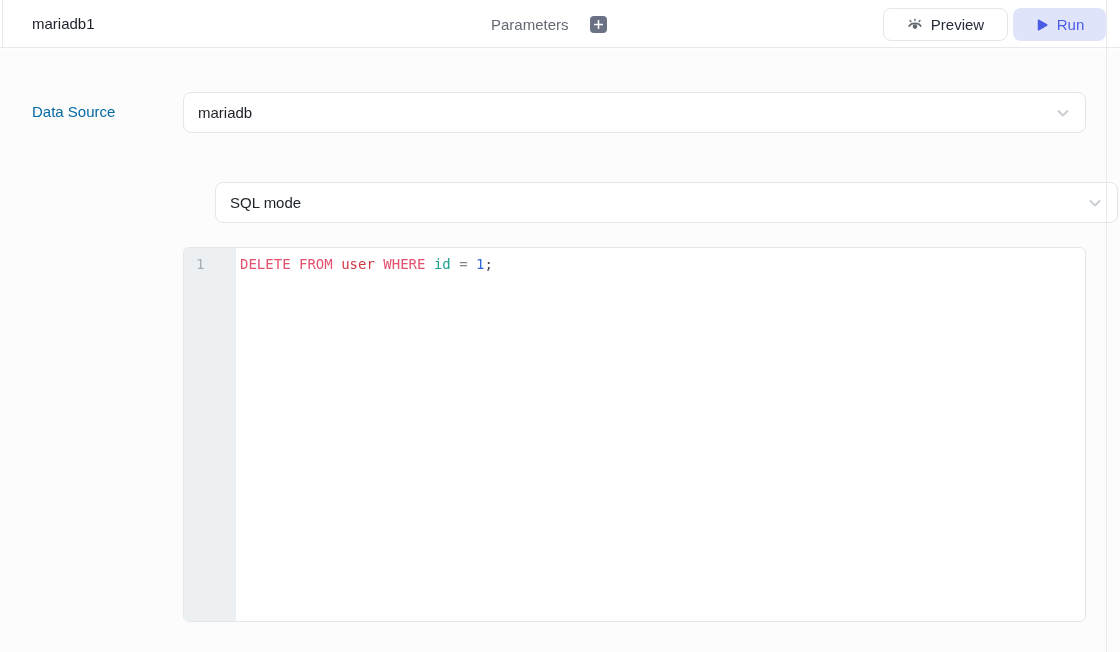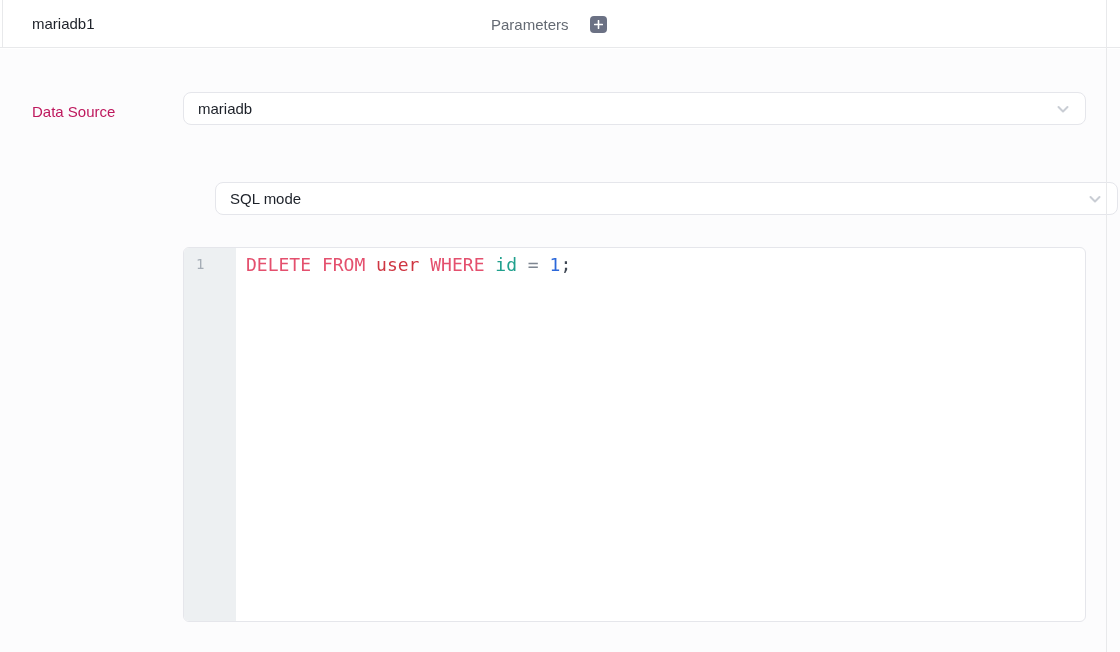--- a/index.html
+++ b/index.html
@@ -44,24 +44,24 @@
     width: 125px; background: #ffffff; border: 1px solid #e5e6eb; color: #272e3b;
   }
   .btn-run {
     width: 93px; background: #e0e4fb; color: #4b5be4; font-weight: 500;
   }
 
   
   .main { position: absolute; left: 0; top: 49px; width: 1120px; height: 603px; background: #fcfcfd; }
   .field-label {
     position: absolute; left: 32px; top: 43px; height: 39px; line-height: 39px;
-    font-size: 15px; color: #be185d;
+    font-size: 15px; color: #0369a1;
   }
   .select {
-    position: absolute; left: 183px; width: 903px; height: 33px;
+    position: absolute; left: 183px; width: 903px; height: 41px;
     background: #ffffff; border: 1px solid #e5e6eb; border-radius: 8px;
     display: flex; align-items: center; cursor: pointer;
   }
   .select-datasource { top: 43px; }
   .select-mode { top: 133px; margin-left: 32px; }
   .select-value { padding-left: 14px; font-size: 15px; color: #1d2129; }
   .select-chevron {
     position: absolute; right: 12px; top: 50%; transform: translateY(-50%);
     width: 20px; height: 20px; display: flex; align-items: center; justify-content: center;
   }
@@ -76,21 +76,21 @@
     width: 52px; height: 100%; background: #edf0f2; flex: 0 0 52px;
   }
   .line-number {
     padding-top: 8px; padding-left: 12px;
     font-family: "DejaVu Sans Mono", "Liberation Mono", monospace;
     font-size: 14px; line-height: 17px; color: #a5adb6;
   }
   .code-area { flex: 1; padding-top: 8px; cursor: text; }
   .code-line {
     font-family: "DejaVu Sans Mono", "Liberation Mono", monospace;
-    font-size: 18px; line-height: 17px; padding-left: 10px; white-space: pre;
+    font-size: 14px; line-height: 17px; padding-left: 4px; white-space: pre;
   }
 
   .right-edge {
     position: absolute; left: 1106px; top: 0; width: 1px; height: 652px; background: #e8e9eb;
   }
 </style>
 </head>
 <body>
 
 <div class="header">
@@ -102,20 +102,41 @@
     <span class="params-label">Parameters</span>
     <button class="plus-btn">
       <span>
         <svg width="9" height="9" viewBox="0 0 9 9">
             <path d="M4.5 0.7 V8.3 M0.7 4.5 H8.3" stroke="#ffffff" stroke-width="1.6" stroke-linecap="round"></path>
           </svg>
       </span>
     </button>
   </div>
 
+  <div class="header-actions">
+    <button class="btn btn-preview">
+      <span style="display:flex;">
+        <svg width="16" height="16" viewBox="0 0 16 16" fill="none">
+          <path d="M2.2 9.2 C4.2 5.4 11.8 5.4 13.8 9.2" stroke="#646a73" stroke-width="1.7" stroke-linecap="round"></path>
+          <circle cx="8" cy="9.6" r="2.3" fill="#646a73"></circle>
+          <path d="M8 3.6 V2.2 M3.9 4.7 L3 3.5 M12.1 4.7 L13 3.5" stroke="#646a73" stroke-width="1.4" stroke-linecap="round"></path>
+        </svg>
+      </span>
+      <span>Preview</span>
+    </button>
+
+    <button class="btn btn-run">
+      <span style="display:flex;">
+        <svg width="14" height="14" viewBox="0 0 14 14">
+          <path d="M3.5 2.2 L11.8 7 L3.5 11.8 Z" fill="#4b5be4" stroke="#4b5be4" stroke-width="1.5" stroke-linejoin="round"></path>
+        </svg>
+      </span>
+      <span>Run</span>
+    </button>
+  </div>
 </div>
 
 <div class="main">
 
   <div class="field-label">Data Source</div>
 
   <div class="select select-datasource">
     <span class="select-value">mariadb</span>
     <span class="select-chevron">
       <svg width="18" height="18" viewBox="0 0 18 18" fill="none">

